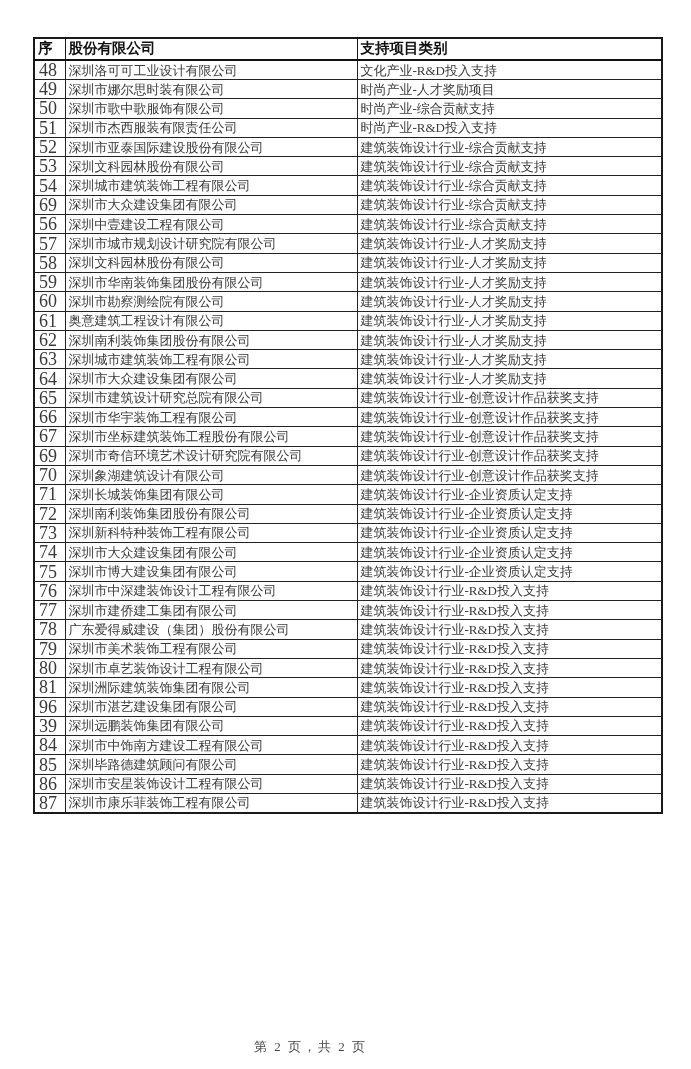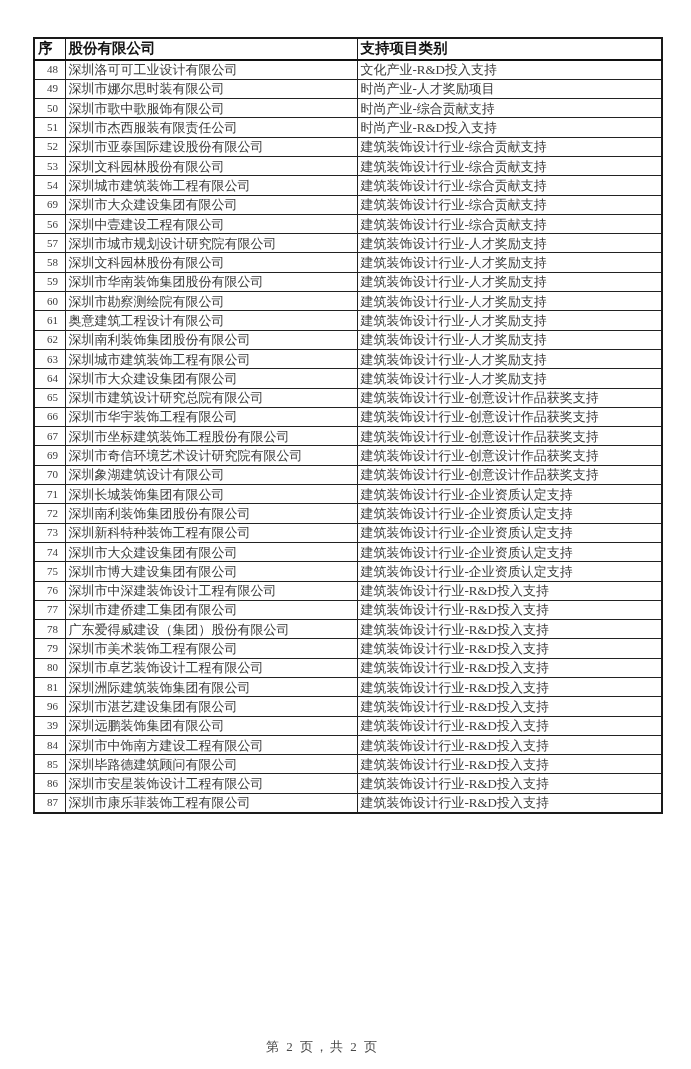--- a/index.html
+++ b/index.html
@@ -43,31 +43,30 @@
     height: 19.3px;
     font-size: 13px;
     color: #3a3a3a;
     text-align: left;
     vertical-align: middle;
     padding: 0 0 0 3px;
     white-space: nowrap;
     overflow: hidden;
     line-height: 1;
   }
-  table.doc-table td.cell-no { font-size: 11px; padding-left: 12px; }
+  table.doc-table td.cell-no { font-size: 18px; padding-left: 4px; }
   .page-footer {
     position: absolute;
     left: 0; top: 1038px;
     width: 621px;
     text-align: center;
     font-size: 13px;
     color: #4a4a4a;
     letter-spacing: 2px;
     font-family: "Liberation Serif", "DejaVu Serif", serif;
-    margin-left: 12px;
   }
 </style>
 </head>
 <body>
 
 <div class="page">
 
   <table class="doc-table">
     <colgroup>
       <col class="c-no">

